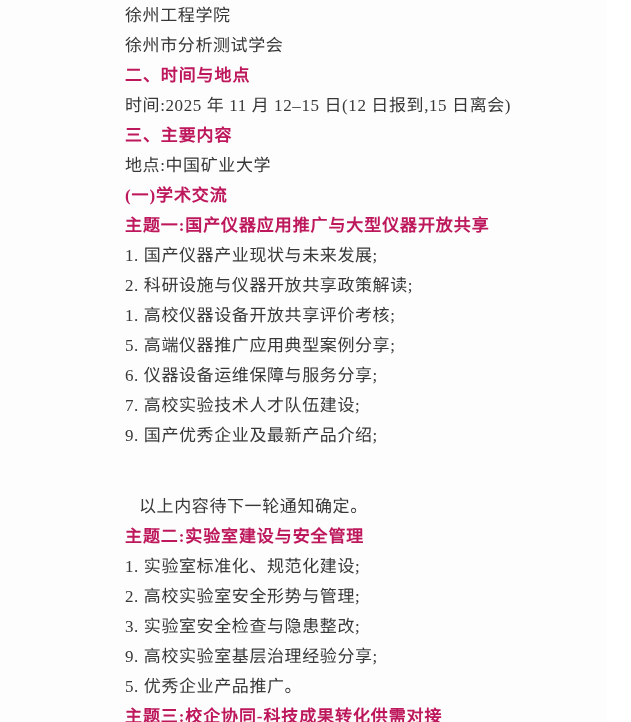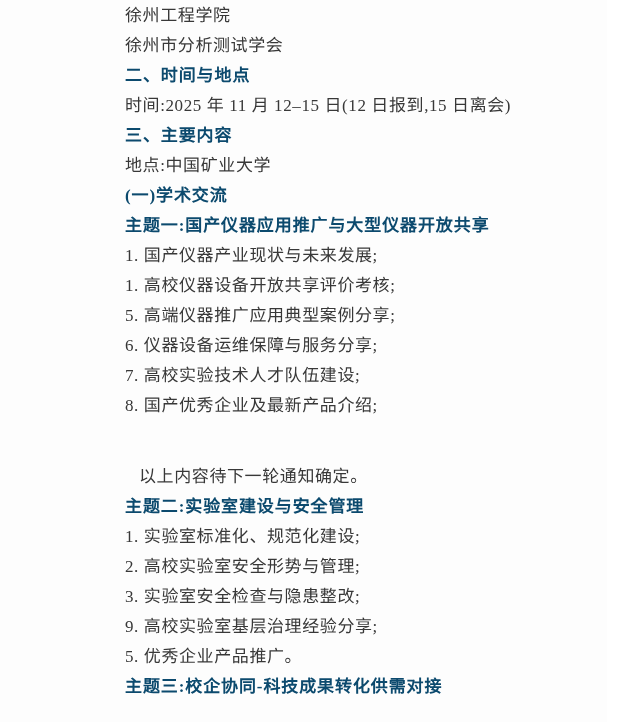--- a/index.html
+++ b/index.html
@@ -20,46 +20,47 @@
     color: #383838;
     letter-spacing: 0.6px;
   }
   .line {
     height: 30px;
     line-height: 30px;
     white-space: nowrap;
   }
   .heading {
     font-weight: bold;
-    color: #0c4a6e;
+    color: #be185d;
     letter-spacing: 0.9px;
   }
   .indent {
     padding-left: 14px;
     margin-top: 41px;
   }
 </style>
 </head>
 <body>
 
 <div class="doc-page">
   <div class="line">徐州工程学院</div>
   <div class="line">徐州市分析测试学会</div>
   <div class="line heading">二、时间与地点</div>
   <div class="line">时间:2025 年 11 月 12–15 日(12 日报到,15 日离会)</div>
   <div class="line heading">三、主要内容</div>
   <div class="line">地点:中国矿业大学</div>
   <div class="line heading">(一)学术交流</div>
   <div class="line heading">主题一:国产仪器应用推广与大型仪器开放共享</div>
   <div class="line">1. 国产仪器产业现状与未来发展;</div>
+  <div class="line">2. 科研设施与仪器开放共享政策解读;</div>
   <div class="line">1. 高校仪器设备开放共享评价考核;</div>
   <div class="line">5. 高端仪器推广应用典型案例分享;</div>
   <div class="line">6. 仪器设备运维保障与服务分享;</div>
   <div class="line">7. 高校实验技术人才队伍建设;</div>
-  <div class="line">8. 国产优秀企业及最新产品介绍;</div>
+  <div class="line">9. 国产优秀企业及最新产品介绍;</div>
   <div class="line indent">以上内容待下一轮通知确定。</div>
   <div class="line heading">主题二:实验室建设与安全管理</div>
   <div class="line">1. 实验室标准化、规范化建设;</div>
   <div class="line">2. 高校实验室安全形势与管理;</div>
   <div class="line">3. 实验室安全检查与隐患整改;</div>
   <div class="line">9. 高校实验室基层治理经验分享;</div>
   <div class="line">5. 优秀企业产品推广。</div>
   <div class="line heading">主题三:校企协同-科技成果转化供需对接</div>
 </div>
 

